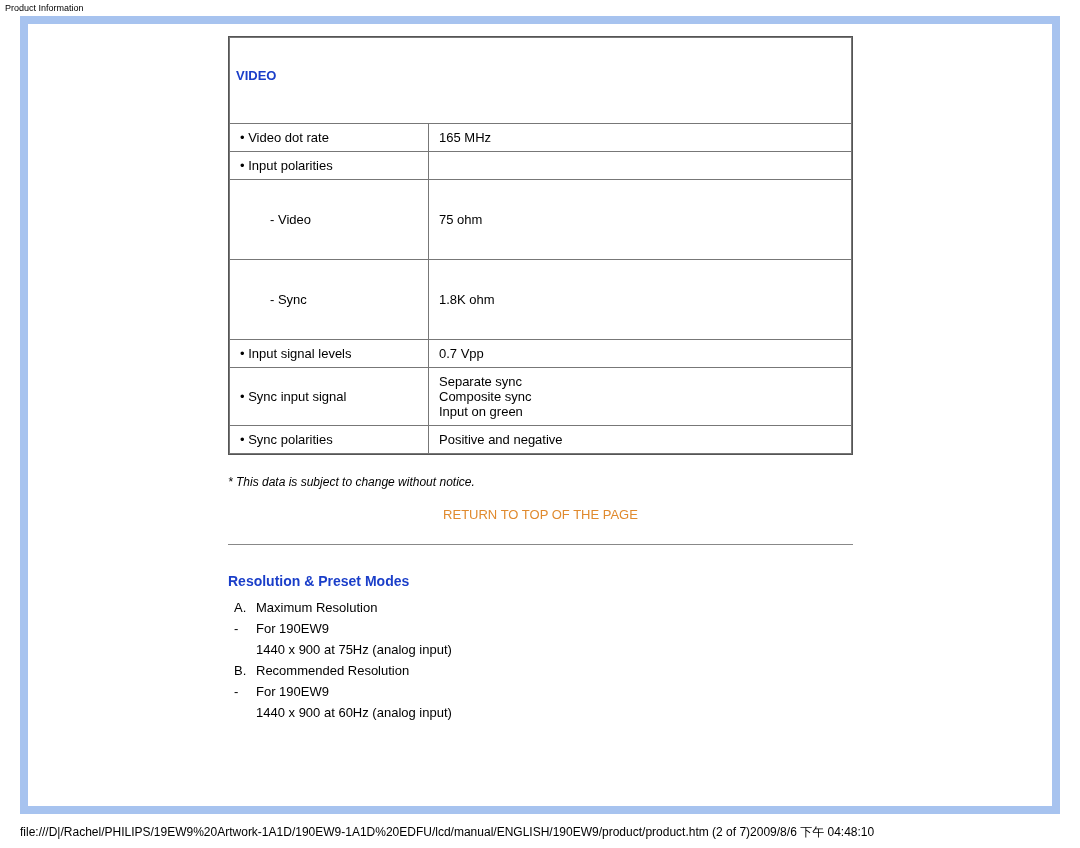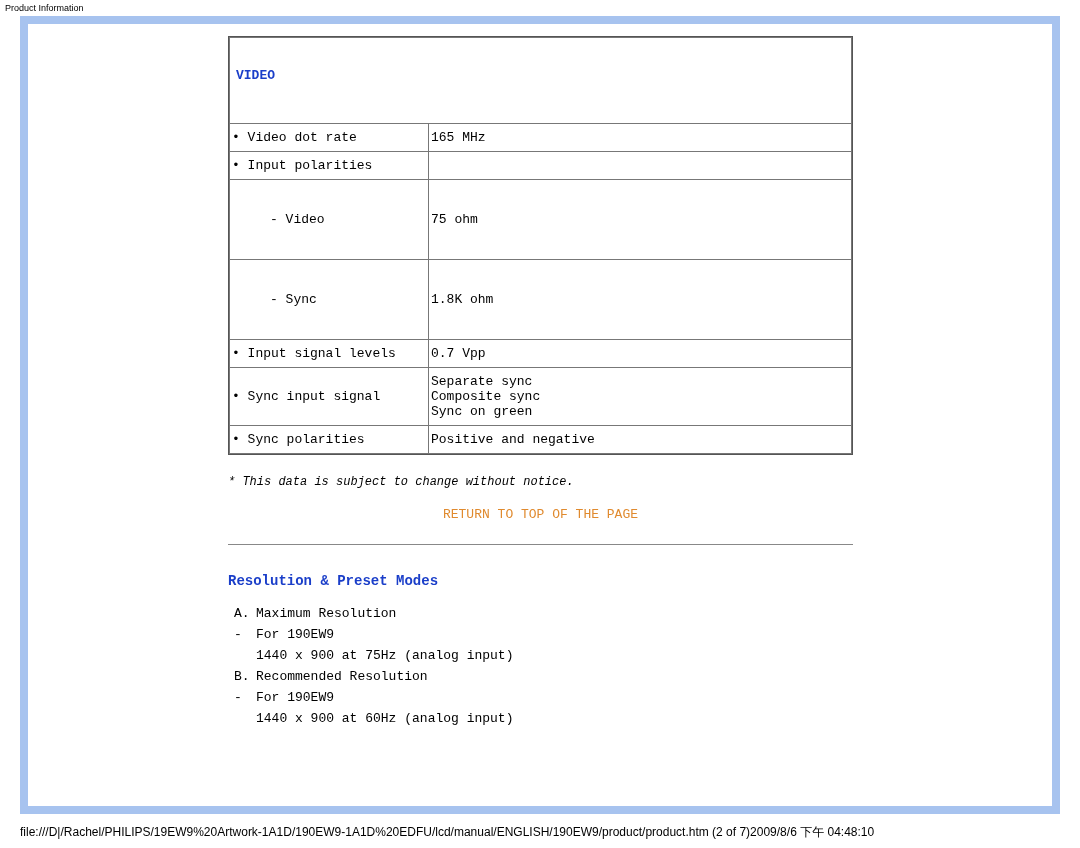--- a/index.html
+++ b/index.html
@@ -16,33 +16,32 @@
   }
   .outer-border {
     margin: 0 20px;
     border: 8px solid #a7c3ef;
     background: #fff;
     height: 798px;
     overflow: hidden;
   }
   .content-wrap {
     padding: 0 0 0 200px;
-    font-family: Liberation Mono, monospace;
   }
   .spec-table {
     border: 1px solid #555;
     border-collapse: separate;
     border-spacing: 1px;
     width: 625px;
     background: #777;
     margin-top: 12px;
   }
   .spec-table td {
     background: #fff;
-    padding: 6px 2px;
+    padding: 6px 10px;
     vertical-align: middle;
     font-size: 13px;
   }
   .header-cell {
     padding: 30px 6px 40px 6px !important;
   }
   .section-heading {
     color: #1a3ec9;
     font-weight: bold;
     font-size: 13px;
@@ -64,21 +63,21 @@
   hr.sep {
     border: none;
     border-top: 1px solid #888;
     margin: 0 0 28px 0;
     width: 625px;
   }
   .sub-heading {
     color: #1a3ec9;
     font-weight: bold;
     font-size: 14px;
-    margin-bottom: 14px;
+    margin-bottom: 8px;
   }
   .res-list { list-style: none; padding-left: 6px; }
   .res-list li { padding: 3px 0; font-size: 13px; }
   .res-list .marker { display: inline-block; width: 22px; }
   .footer-path {
     font-size: 12px;
     padding: 10px 20px 6px 20px;
     color: #000;
   }
 </style>
@@ -115,21 +114,21 @@
       </tr>
       <tr>
         <td class="col-label">• Input signal levels</td>
         <td>0.7 Vpp</td>
       </tr>
       <tr>
         <td class="col-label" style="padding-top:18px;padding-bottom:18px;">• Sync input signal</td>
         <td>
           <span>Separate sync</span><br>
           <span>Composite sync</span><br>
-          <span>Sync on green</span>
+          <span>Input on green</span>
         </td>
       </tr>
       <tr>
         <td class="col-label">• Sync polarities</td>
         <td>Positive and negative</td>
       </tr>
     </tbody>
       </table>
 
     <p class="note">* This data is subject to change without notice.</p>

